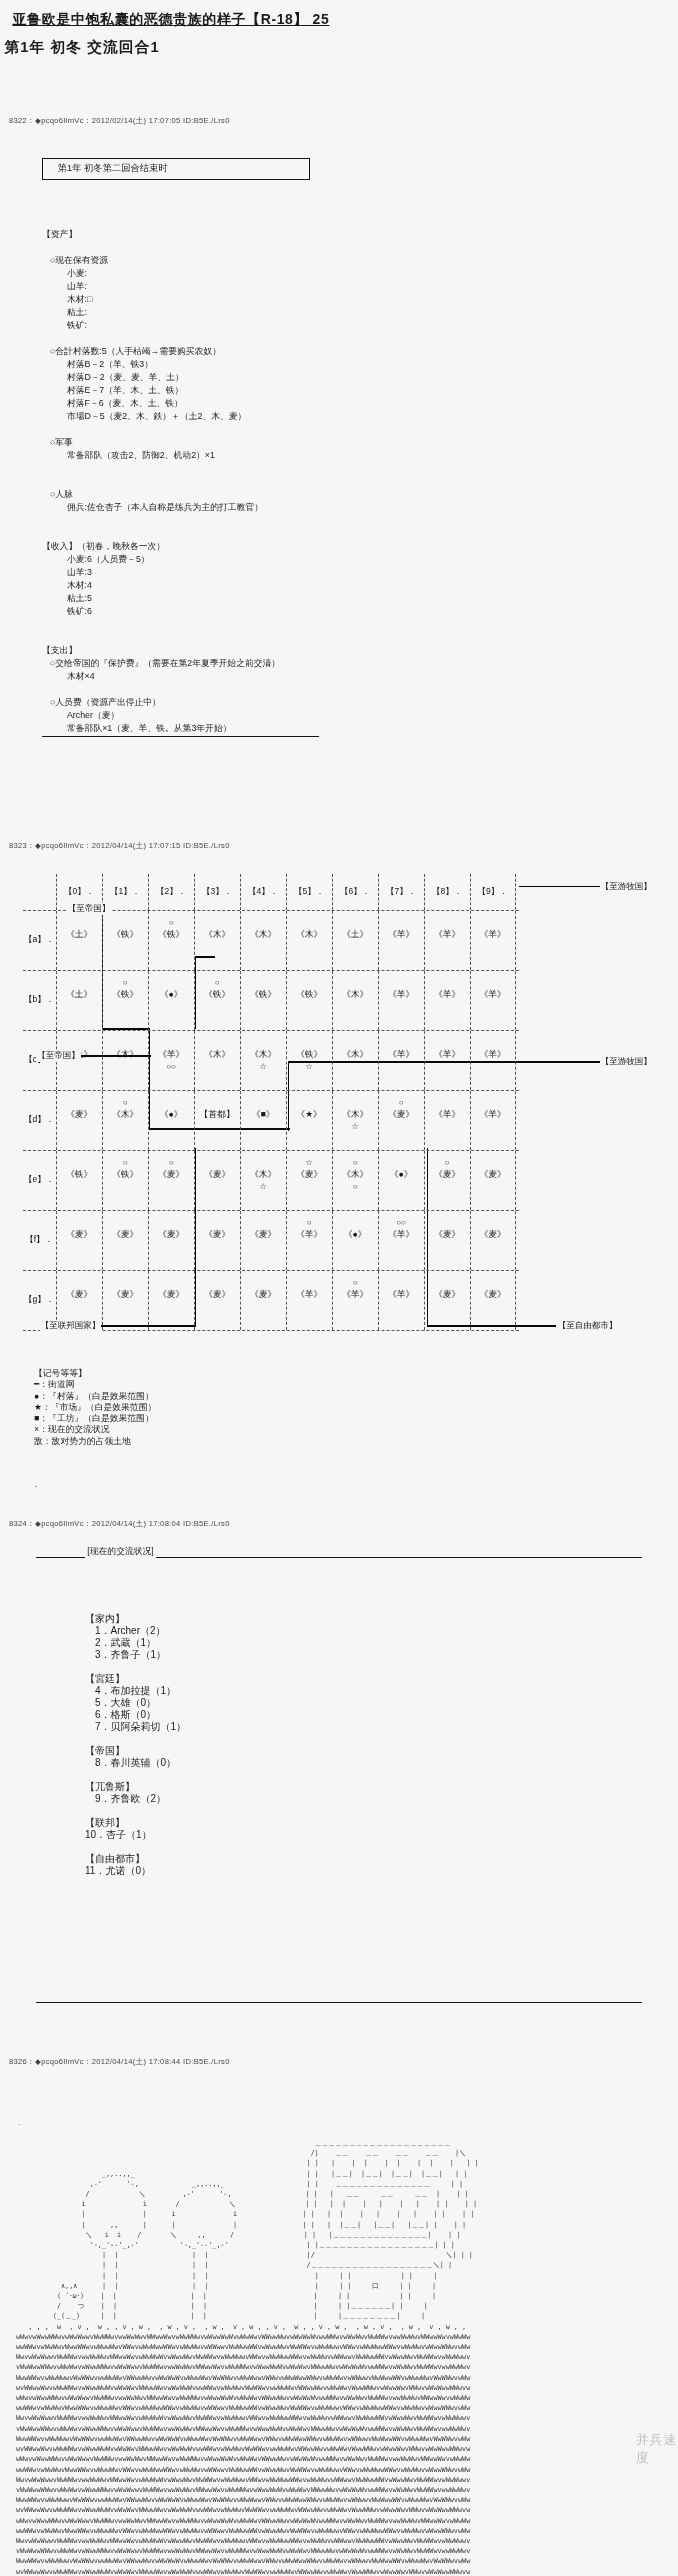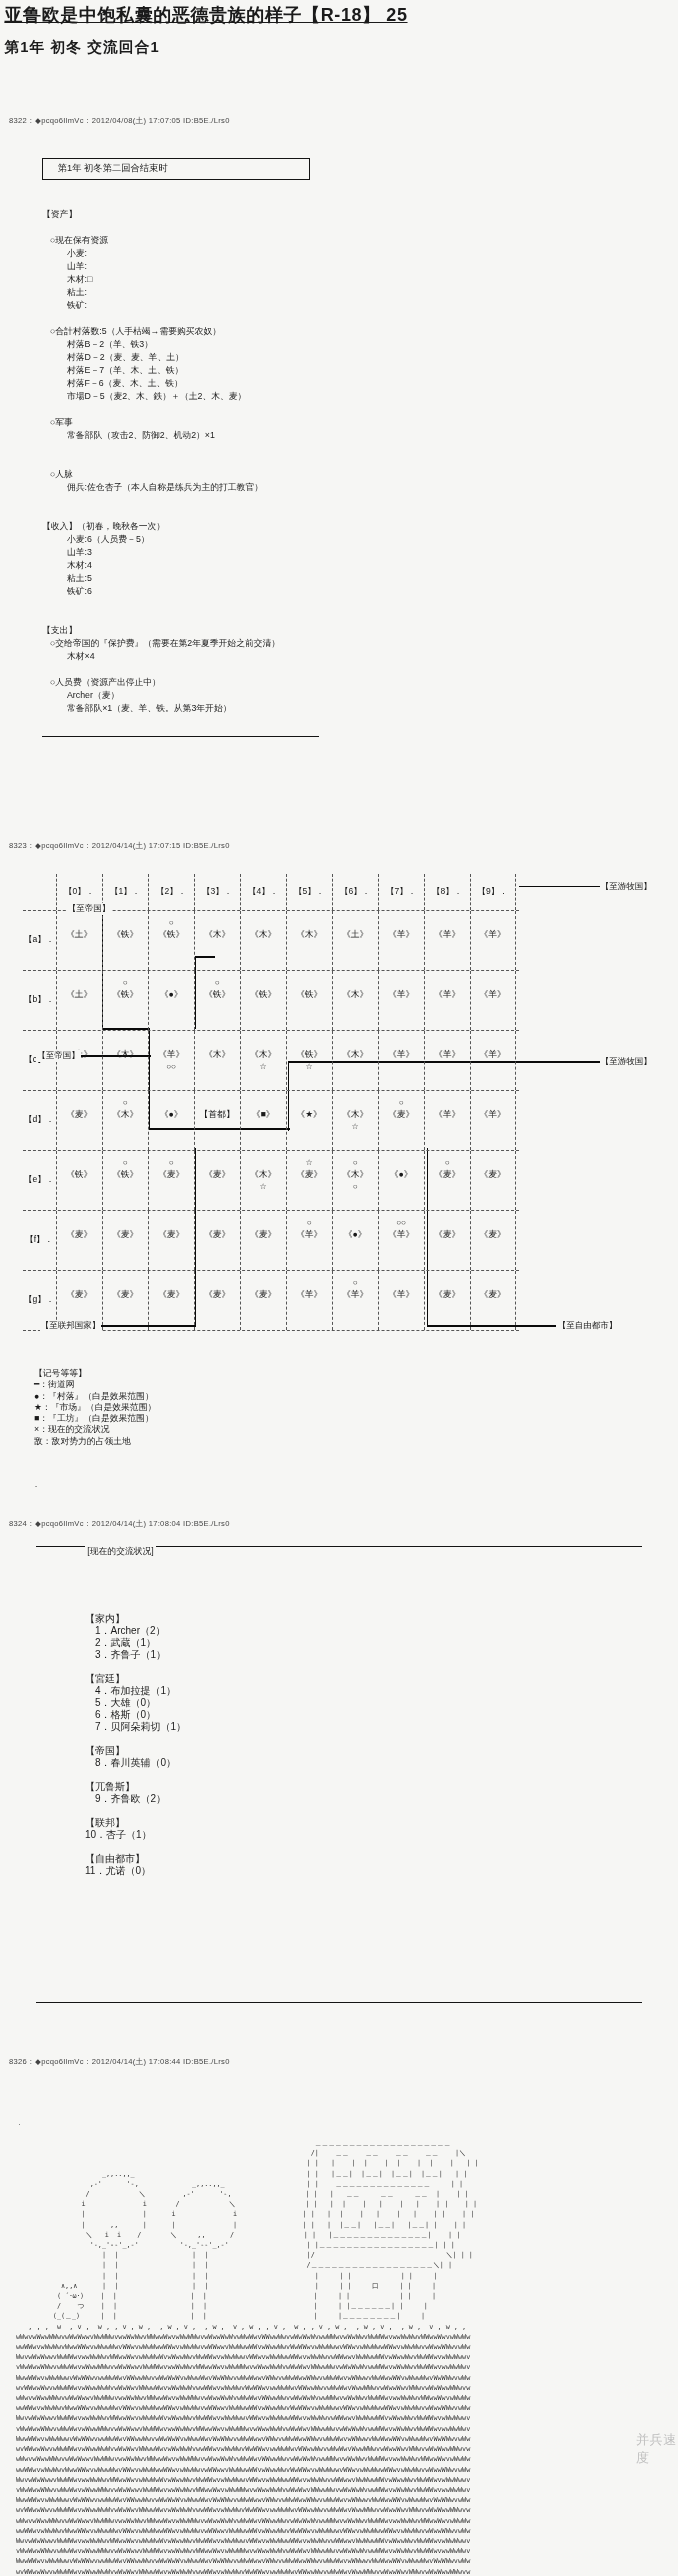--- a/index.html
+++ b/index.html
@@ -1,24 +1,24 @@
 <!DOCTYPE html>
 <html style="font-size:9px"><head>
 <meta charset="utf-8">
 <style>
   html,body{margin:0;padding:0}
   body{width:678px;height:2576px;position:relative;background:#f6f6f4;
        font-family:"Liberation Sans","DejaVu Sans",sans-serif;color:#1b1b1b;overflow:hidden}
   .abs{position:absolute}
-  .title{font-size:18px;font-weight:700;text-decoration:underline;letter-spacing:0.6px;margin:0}
+  .title{font-size:14px;font-weight:700;text-decoration:underline;letter-spacing:0.6px;margin:8px}
   .subtitle{font-size:14.7px;font-weight:700;letter-spacing:1.1px;margin:0}
   .phead{font-size:7.6px;color:#444;letter-spacing:0.3px;white-space:nowrap}
   .pbody{font-size:8.8px;line-height:13px;white-space:nowrap}
   .box{display:inline-block;border:1.1px solid #141414;padding:3.4px 8px 3.4px 14.7px;width:243px;
-       font-size:9.3px;margin-bottom:2px}
+       font-size:9.3px;margin-bottom:22px}
   .bl{min-height:13px}
   .i0{padding-left:0}
   .i1{padding-left:8px}
   .i2{padding-left:25px}
   .hline{height:1.1px;background:#141414}
   
   .map{width:650px;height:472px}
   #roads{position:absolute;left:0;top:0;right:0;bottom:0;z-index:1}
   .road{position:absolute;background:#0a0a0a}
   .mrow{display:flex;width:496px;border-top:0.6px dashed #555;position:relative;z-index:2}
@@ -28,21 +28,21 @@
   .cells{display:flex}
   .mcell{width:46px;height:59px;border-left:0.6px dashed #555;text-align:center;padding-top:6.8px;box-sizing:border-box}
   .mcell:last-child{border-right:0.6px dashed #555}
   .mhead .mcell{height:36px;padding-top:12.4px;font-size:8.5px}
   #mrows > .mrow:last-child{border-bottom:0.6px dashed #555}
   .cm{height:10.7px;font-size:8px;line-height:10.7px}
   .ct{height:13.6px;font-size:8.8px;line-height:13.6px;font-weight:500}
   .mlab{position:absolute;background:#f6f6f4;font-size:8.5px;padding:0 1.1px;z-index:5;white-space:nowrap}
   
   .legend{font-size:8.8px;line-height:11.3px}
-  .divider{display:flex;align-items:flex-start;width:606px}
+  .divider{display:flex;align-items:flex-end;width:606px}
   .seg{height:1.1px;background:#141414}
   .seg.left{width:49px}
   .seg.right{flex:1}
   .divlabel{font-size:8.8px;padding:0 2.3px;white-space:nowrap}
   .clist{font-size:10px;line-height:12px;white-space:pre}
   .clist .bl{min-height:12px}
   
   .aa{font-family:"DejaVu Sans Mono","Liberation Mono",monospace;font-size:6.8px;line-height:10.2px;
       color:#333;white-space:pre}
   .aa .bl{min-height:10.2px}
@@ -50,21 +50,21 @@
   .dot{font-size:8px;color:#333}
 </style>
 </head>
 <body>
 
 <div class="page">
 
   <h1 class="title abs" style="left:4.5px;top:3.4px">亚鲁欧是中饱私囊的恶德贵族的样子【R-18】 25</h1>
   <h2 class="subtitle abs" style="left:4.5px;top:38px">第1年 初冬 交流回合1</h2>
 
-  <div class="phead abs" style="left:9px;top:116px">8322：◆pcqo6IlmVc：2012/04/08(土) 17:07:05 ID:B5E./Lrs0</div>
+  <div class="phead abs" style="left:9px;top:116px">8322：◆pcqo6IlmVc：2012/02/14(土) 17:07:05 ID:B5E./Lrs0</div>
   <div class="pbody abs" style="left:42px;top:158px">
     <div class="box">第1年 初冬第二回合结束时</div>
     <div>
 
     <div class="bl i0"></div>
         <div class="bl i0"></div>
         <div class="bl i0">【资产】</div>
         <div class="bl i0"></div>
         <div class="bl i1">○现在保有资源</div>
         <div class="bl i2">小麦:</div>

